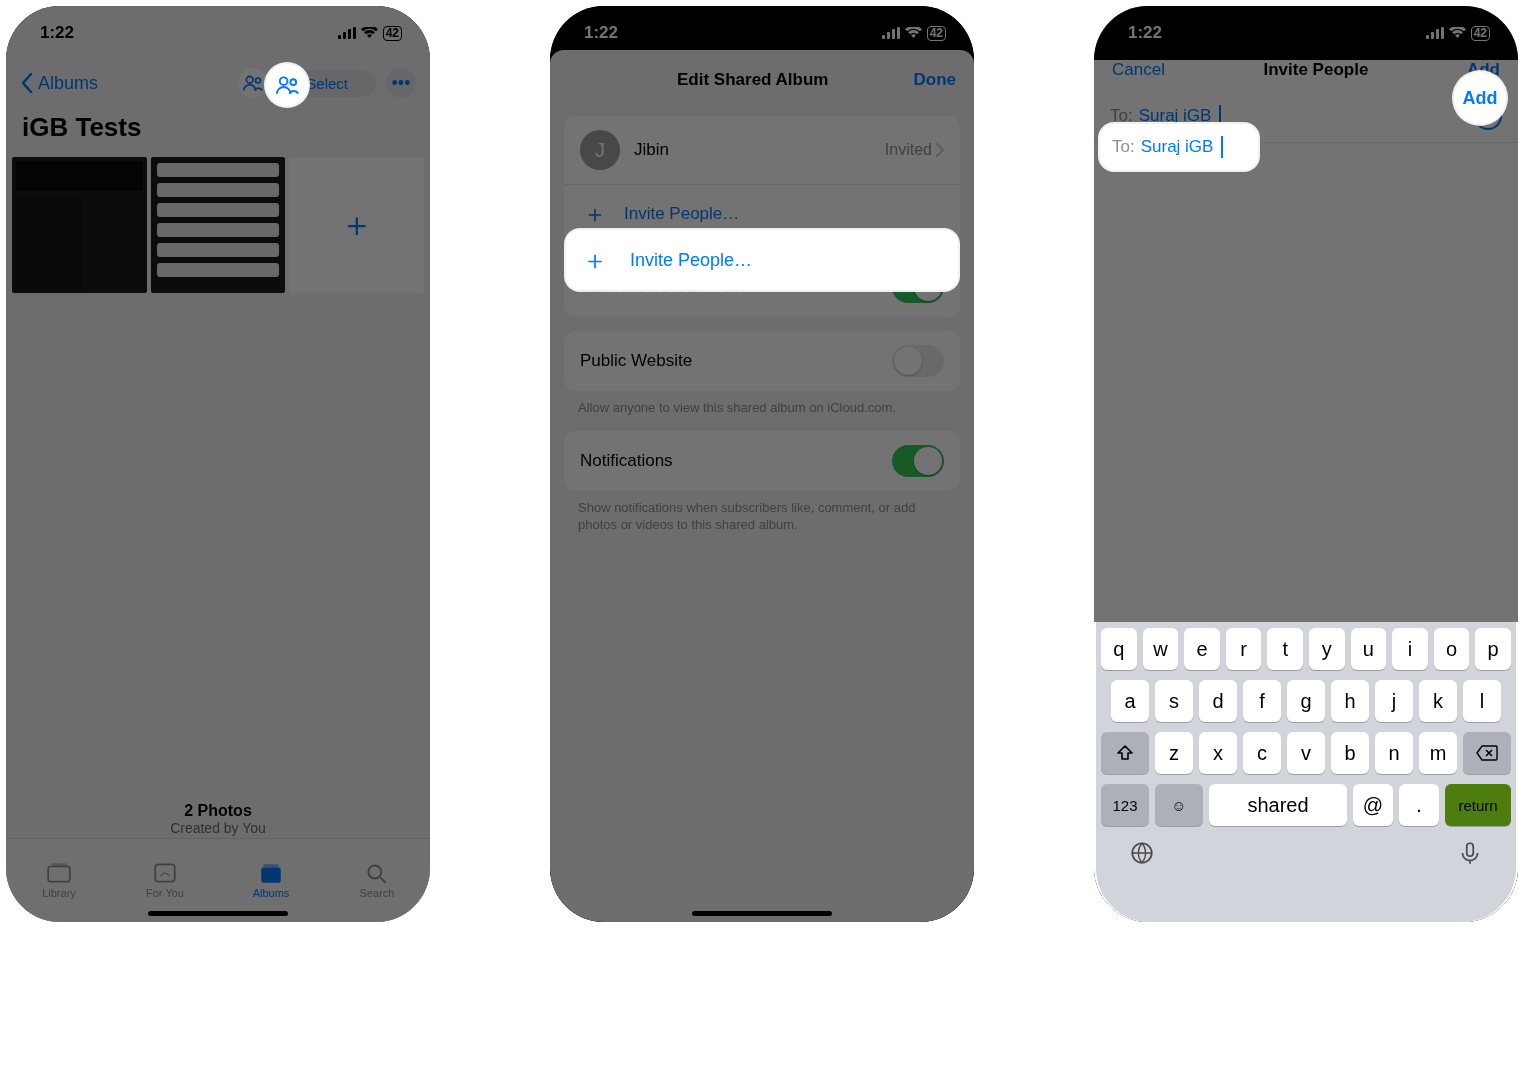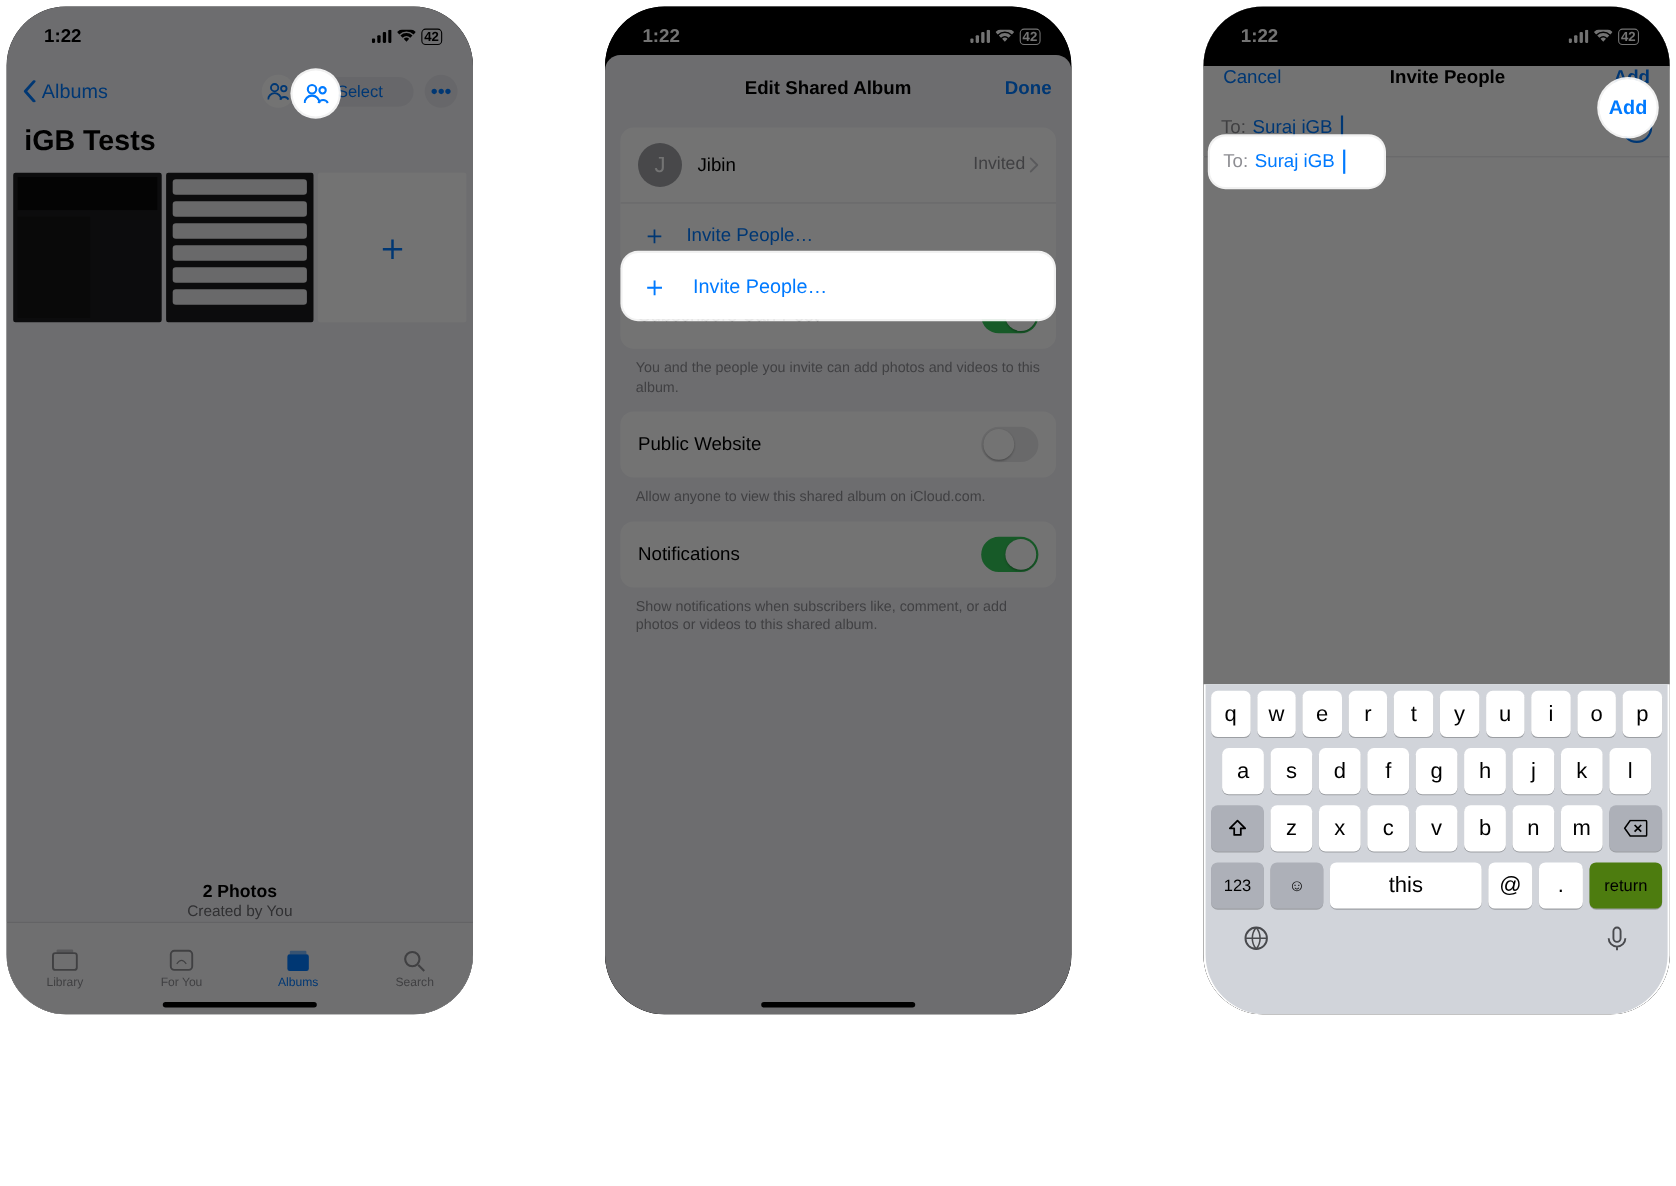--- a/index.html
+++ b/index.html
@@ -307,21 +307,20 @@
           <div class="invite">Invite People…</div>
         </div>
       </div>
 
       <div class="grp">
         <div class="row">
           <div class="coption">Subscribers Can Post</div>
           <div class="toggle"></div>
         </div>
       </div>
-      <div class="foot">You and the people you invite can add photos and videos to this album.</div>
 
       <div class="grp">
         <div class="row">
           <div class="coption">Public Website</div>
           <div class="toggle off"></div>
         </div>
       </div>
       <div class="foot">Allow anyone to view this shared album on iCloud.com.</div>
 
       <div class="grp">
@@ -423,21 +422,21 @@
           </div>
         </div>
       <div class="kbrow">
         <div class="key fn">
             <span>123</span>
           </div>
         <div class="key fn">
             <span>☺</span>
           </div>
         <div class="key space">
-            <span>this</span>
+            <span>shared</span>
           </div>
         <div class="key" style="max-width:40px">
             <span>@</span>
           </div>
         <div class="key" style="max-width:40px">
             <span>.</span>
           </div>
         <div class="key ret">
             <span>return</span>
           </div>

